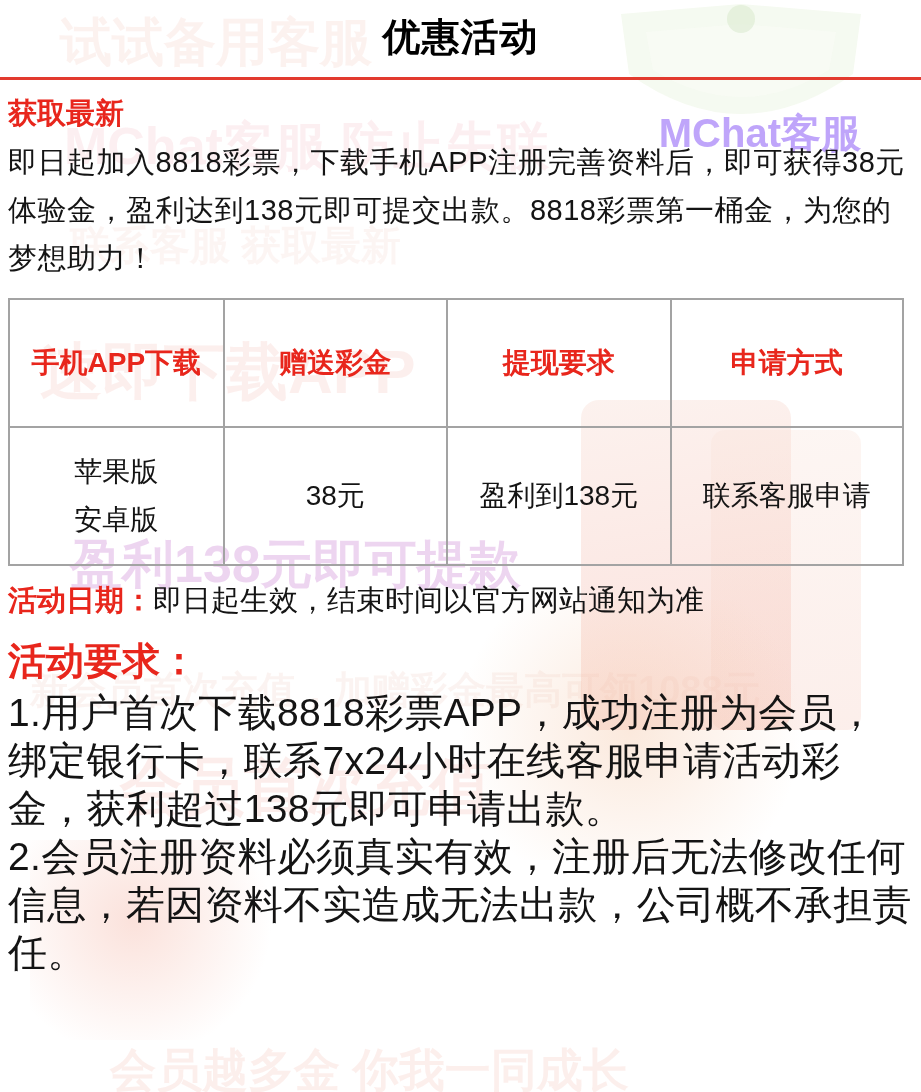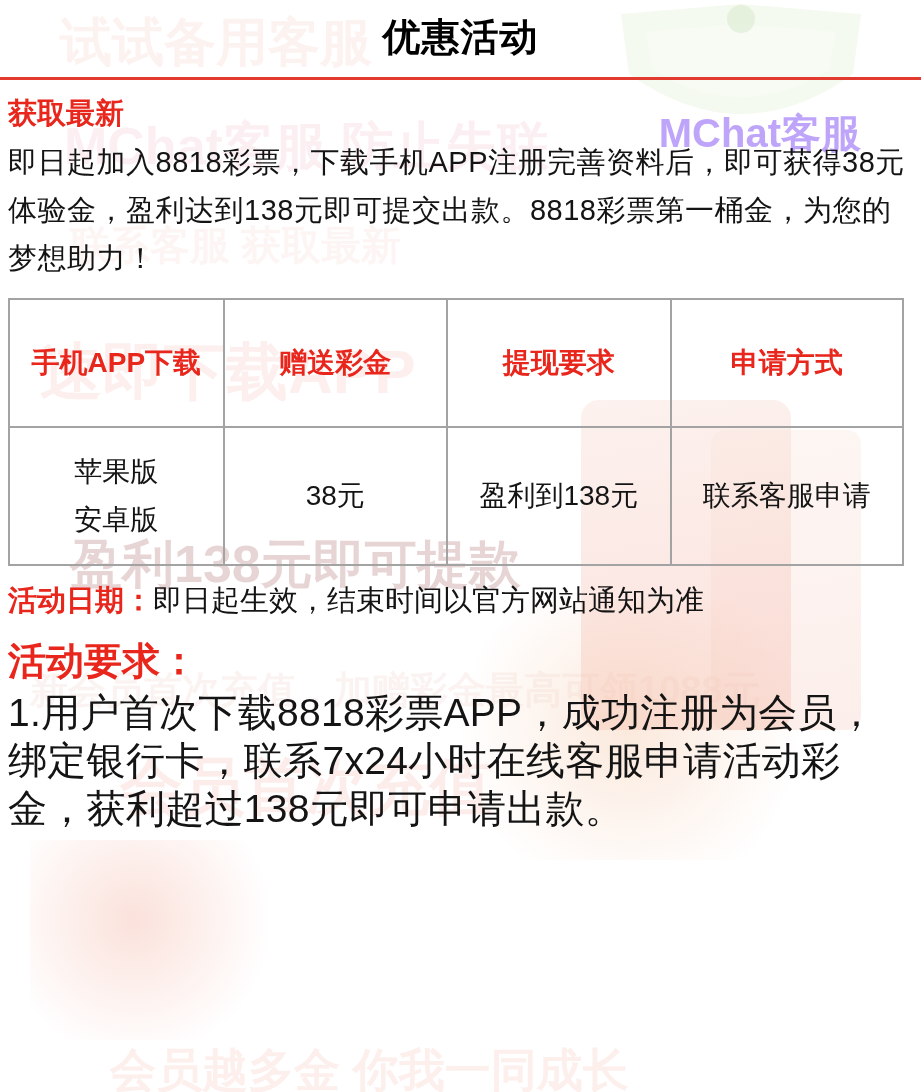--- a/index.html
+++ b/index.html
@@ -29,21 +29,21 @@
     font-weight: bold;
     white-space: nowrap;
     opacity: 0.18;
     font-family: "Liberation Sans", sans-serif;
   }
   .wm-1 { top: 8px;  left: 60px;  font-size: 52px; color: #f0b9ad; }
   .wm-2 { top: 112px; left: 64px; font-size: 52px; color: #f2a8b6; }
   .wm-3 { top: 218px; left: 70px; font-size: 40px; color: #f3c9c2; }
   .wm-4 { top: 330px; left: 40px; font-size: 62px; color: #f0a9a0; }
   .wm-5 { top: 440px; left: 40px; font-size: 70px; color: #eaa58f; }
-  .wm-6 { top: 530px; left: 70px; font-size: 52px; color: #7f1d1d; }
+  .wm-6 { top: 530px; left: 70px; font-size: 52px; color: #a21caf; }
   .wm-7 { top: 665px; left: 30px; font-size: 38px; color: #ebc2b4; }
   .wm-8 { top: 745px; left: 120px; font-size: 62px; color: #ef9f96; }
   .wm-9 { top: 1040px; left: 110px; font-size: 46px; color: #f0a99c; }
   .wm-badge {
     position: absolute;
     top: 4px;
     right: 30px;
     width: 300px;
     height: 150px;
     opacity: 0.28;
@@ -246,14 +246,15 @@
       </tr>
     </tbody>
   </table>
 
   <div class="inline-row">
     <span class="inline-label">活动日期：</span><span>即日起生效，结束时间以官方网站通知为准</span>
   </div>
 
   <div class="req-label">活动要求：</div>
   <div class="req-item">1.用户首次下载8818彩票APP，成功注册为会员，绑定银行卡，联系7x24小时在线客服申请活动彩金，获利超过138元即可申请出款。</div>
+  <div class="req-item">2.会员注册资料必须真实有效，注册后无法修改任何信息，若因资料不实造成无法出款，公司概不承担责任。</div>
 
 </div>
 
 </body></html>

